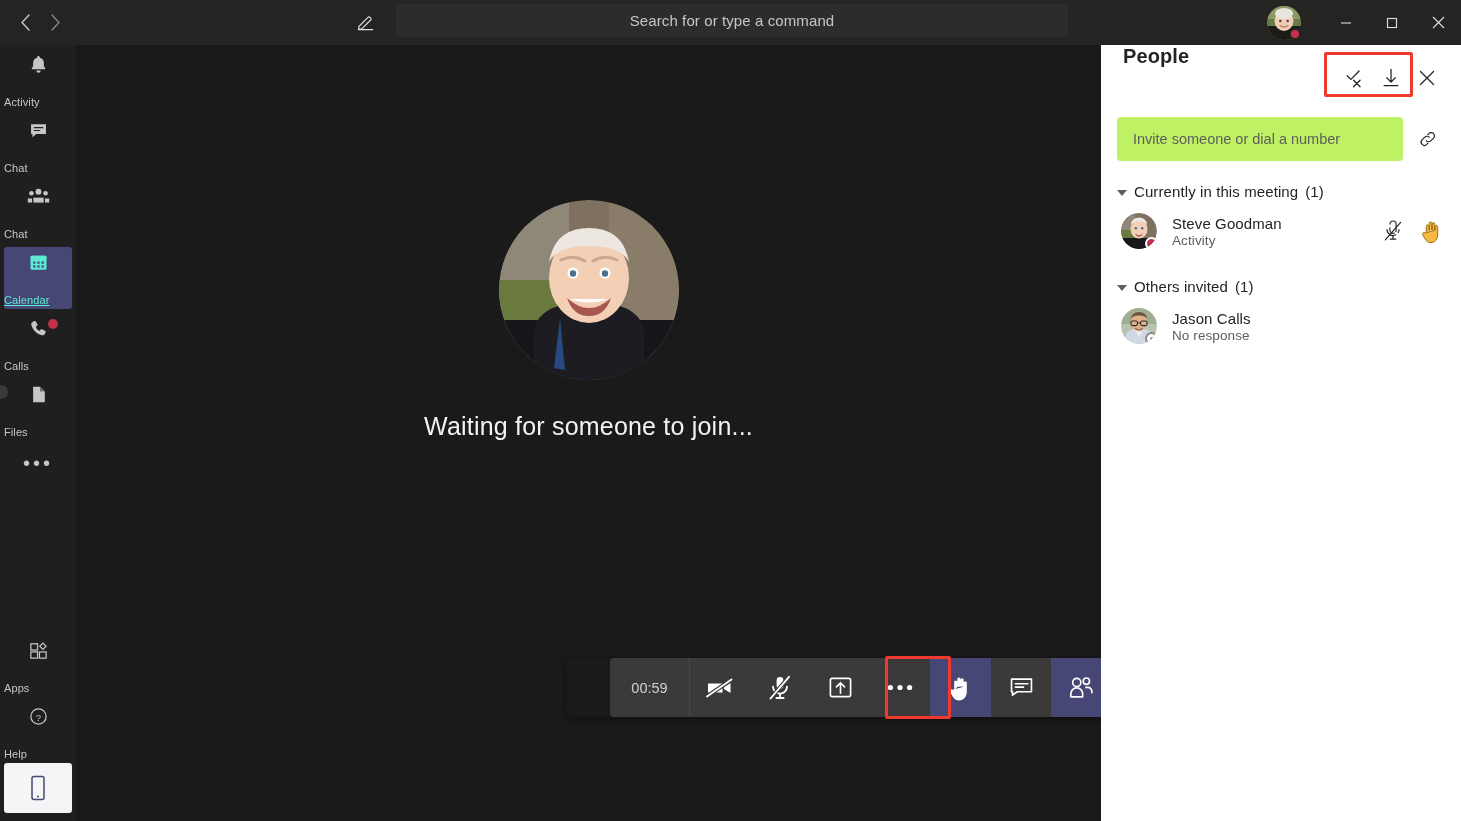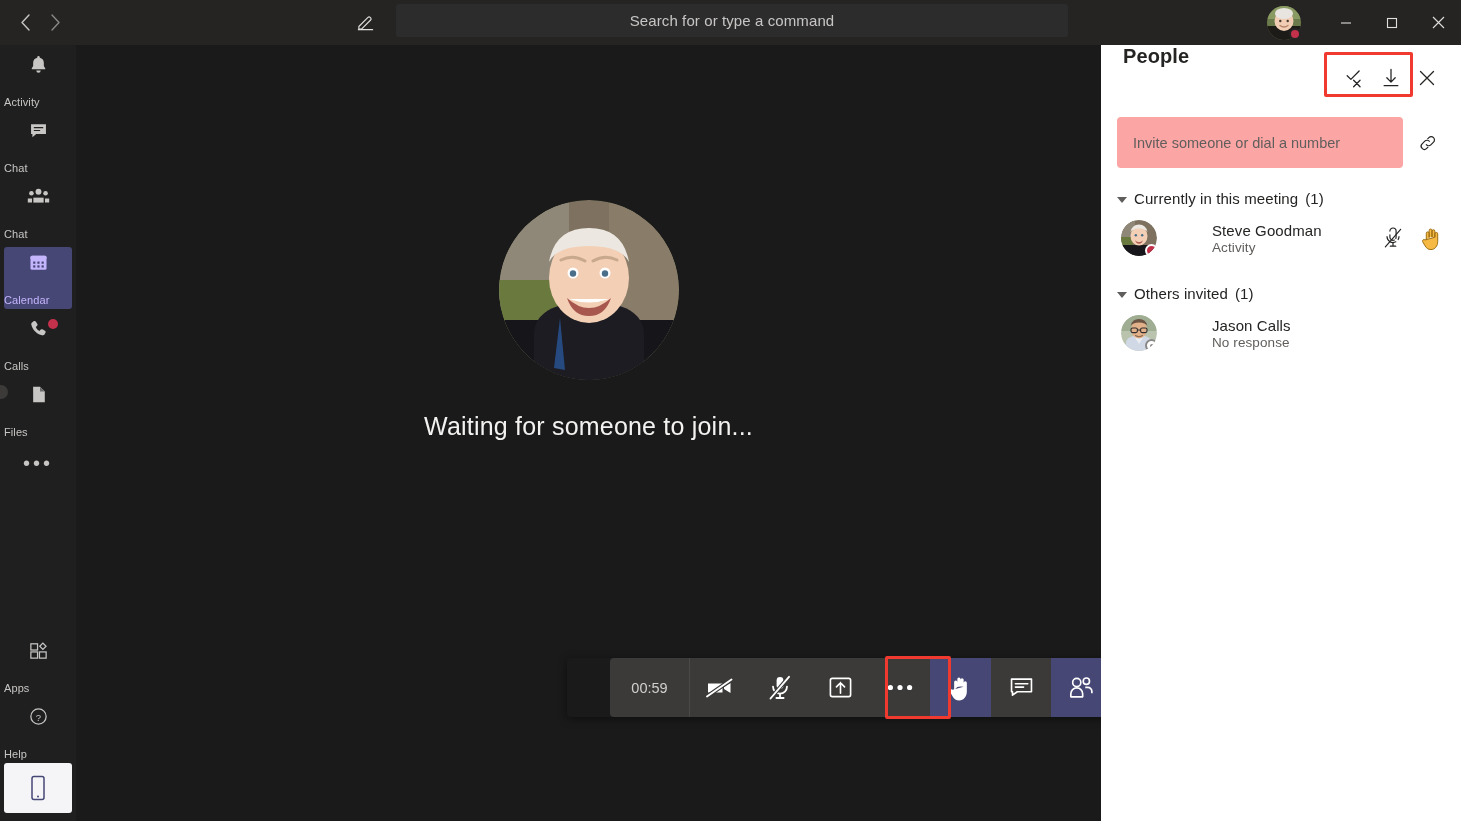--- a/index.html
+++ b/index.html
@@ -40,21 +40,21 @@
   
   .rail {
     position:absolute; left:0; top:45px; width:76px; height:776px;
     background:#1f1f1f; display:flex; flex-direction:column; align-items:center;
   }
   .rail-item {
     position:relative; width:68px; height:62px; margin-top:4px; border-radius:3px;
     display:flex; flex-direction:column; justify-content:center;
     gap:20px; cursor:pointer; color:#c8c6c4;
   }
-  .rail-item.active { background:#464775; color:#c4b5fd; }
+  .rail-item.active { background:#464775; color:#5eead4;text-decoration:underline; }
   .rail-item .lbl { font-size:11px; line-height:12px; letter-spacing:.1px; }
   .rail-item .ico { height:24px; display:flex; align-items:center; justify-content:center; }
   .dot-red { position:absolute; top:6px; right:14px; width:10px; height:10px;
              border-radius:50%; background:#c4314b; }
   .rail-more { width:68px; height:40px; margin-top:2px; display:flex; align-items:center;
                justify-content:center; cursor:pointer; color:#c8c6c4; letter-spacing:3px;
                font-size:20px; line-height:6px; }
   .rail-spacer { flex:1 1 auto; }
   .rail-bottom-btn {
     width:68px; height:50px; margin-bottom:8px; background:#f5f5f7; border-radius:3px;
@@ -105,35 +105,35 @@
   }
   .panel-head { position:relative; height:62px; display:flex; align-items:flex-start;
                 padding:0 22px; }
   .panel-title { font-size:20px; font-weight:bold; color:#252423; letter-spacing:.1px; }
   .panel-actions { position:absolute; right:16px; top:18px; display:flex; align-items:center; }
   .pbtn { width:36px; height:30px; display:flex; align-items:center; justify-content:center;
           cursor:pointer; border-radius:3px; }
 
   .invite-row { display:flex; align-items:center; padding:0 16px; margin-top:10px; gap:8px; }
   .invite-input {
-    flex:1 1 auto; height:51px; background:#fca5a5; border-radius:4px;
+    flex:1 1 auto; height:44px; background:#bef264; border-radius:4px;
     display:flex; align-items:center; padding:0 16px; cursor:text;
   }
   .invite-input span { color:#605e5c; font-size:14.5px; }
   .link-btn { width:34px; height:34px; display:flex; align-items:center;
               justify-content:center; cursor:pointer; border-radius:3px; }
 
   .sec-head { display:flex; align-items:center; gap:7px; padding:0 16px; margin-top:22px;
               cursor:pointer; }
   .caret { width:0; height:0; border-left:5px solid transparent; border-right:5px solid transparent;
            border-top:6px solid #605e5c; margin-top:2px; }
   .sec-head .t { color:#252423; font-size:15px; letter-spacing:.1px; }
 
   .prow { display:flex; align-items:center; padding:7px 16px 7px 20px; margin-top:6px;
-          cursor:pointer; position:relative;gap:40px; }
+          cursor:pointer; position:relative; }
   .pav { position:relative; width:36px; height:36px; border-radius:50%; overflow:hidden;
          flex:0 0 36px; }
   .pinfo { margin-left:15px; display:flex; flex-direction:column; gap:1px; }
   .pname { color:#252423; font-size:15px; letter-spacing:.1px; }
   .prole { color:#605e5c; font-size:13.5px; letter-spacing:.1px; }
   .prow-icons { position:absolute; right:18px; display:flex; align-items:center; gap:18px; }
 
   .badge { position:absolute; right:-1px; bottom:-1px; width:13px; height:13px;
            border-radius:50%; border:2px solid #fff; }
   .badge.busy { background:#c4314b; }

